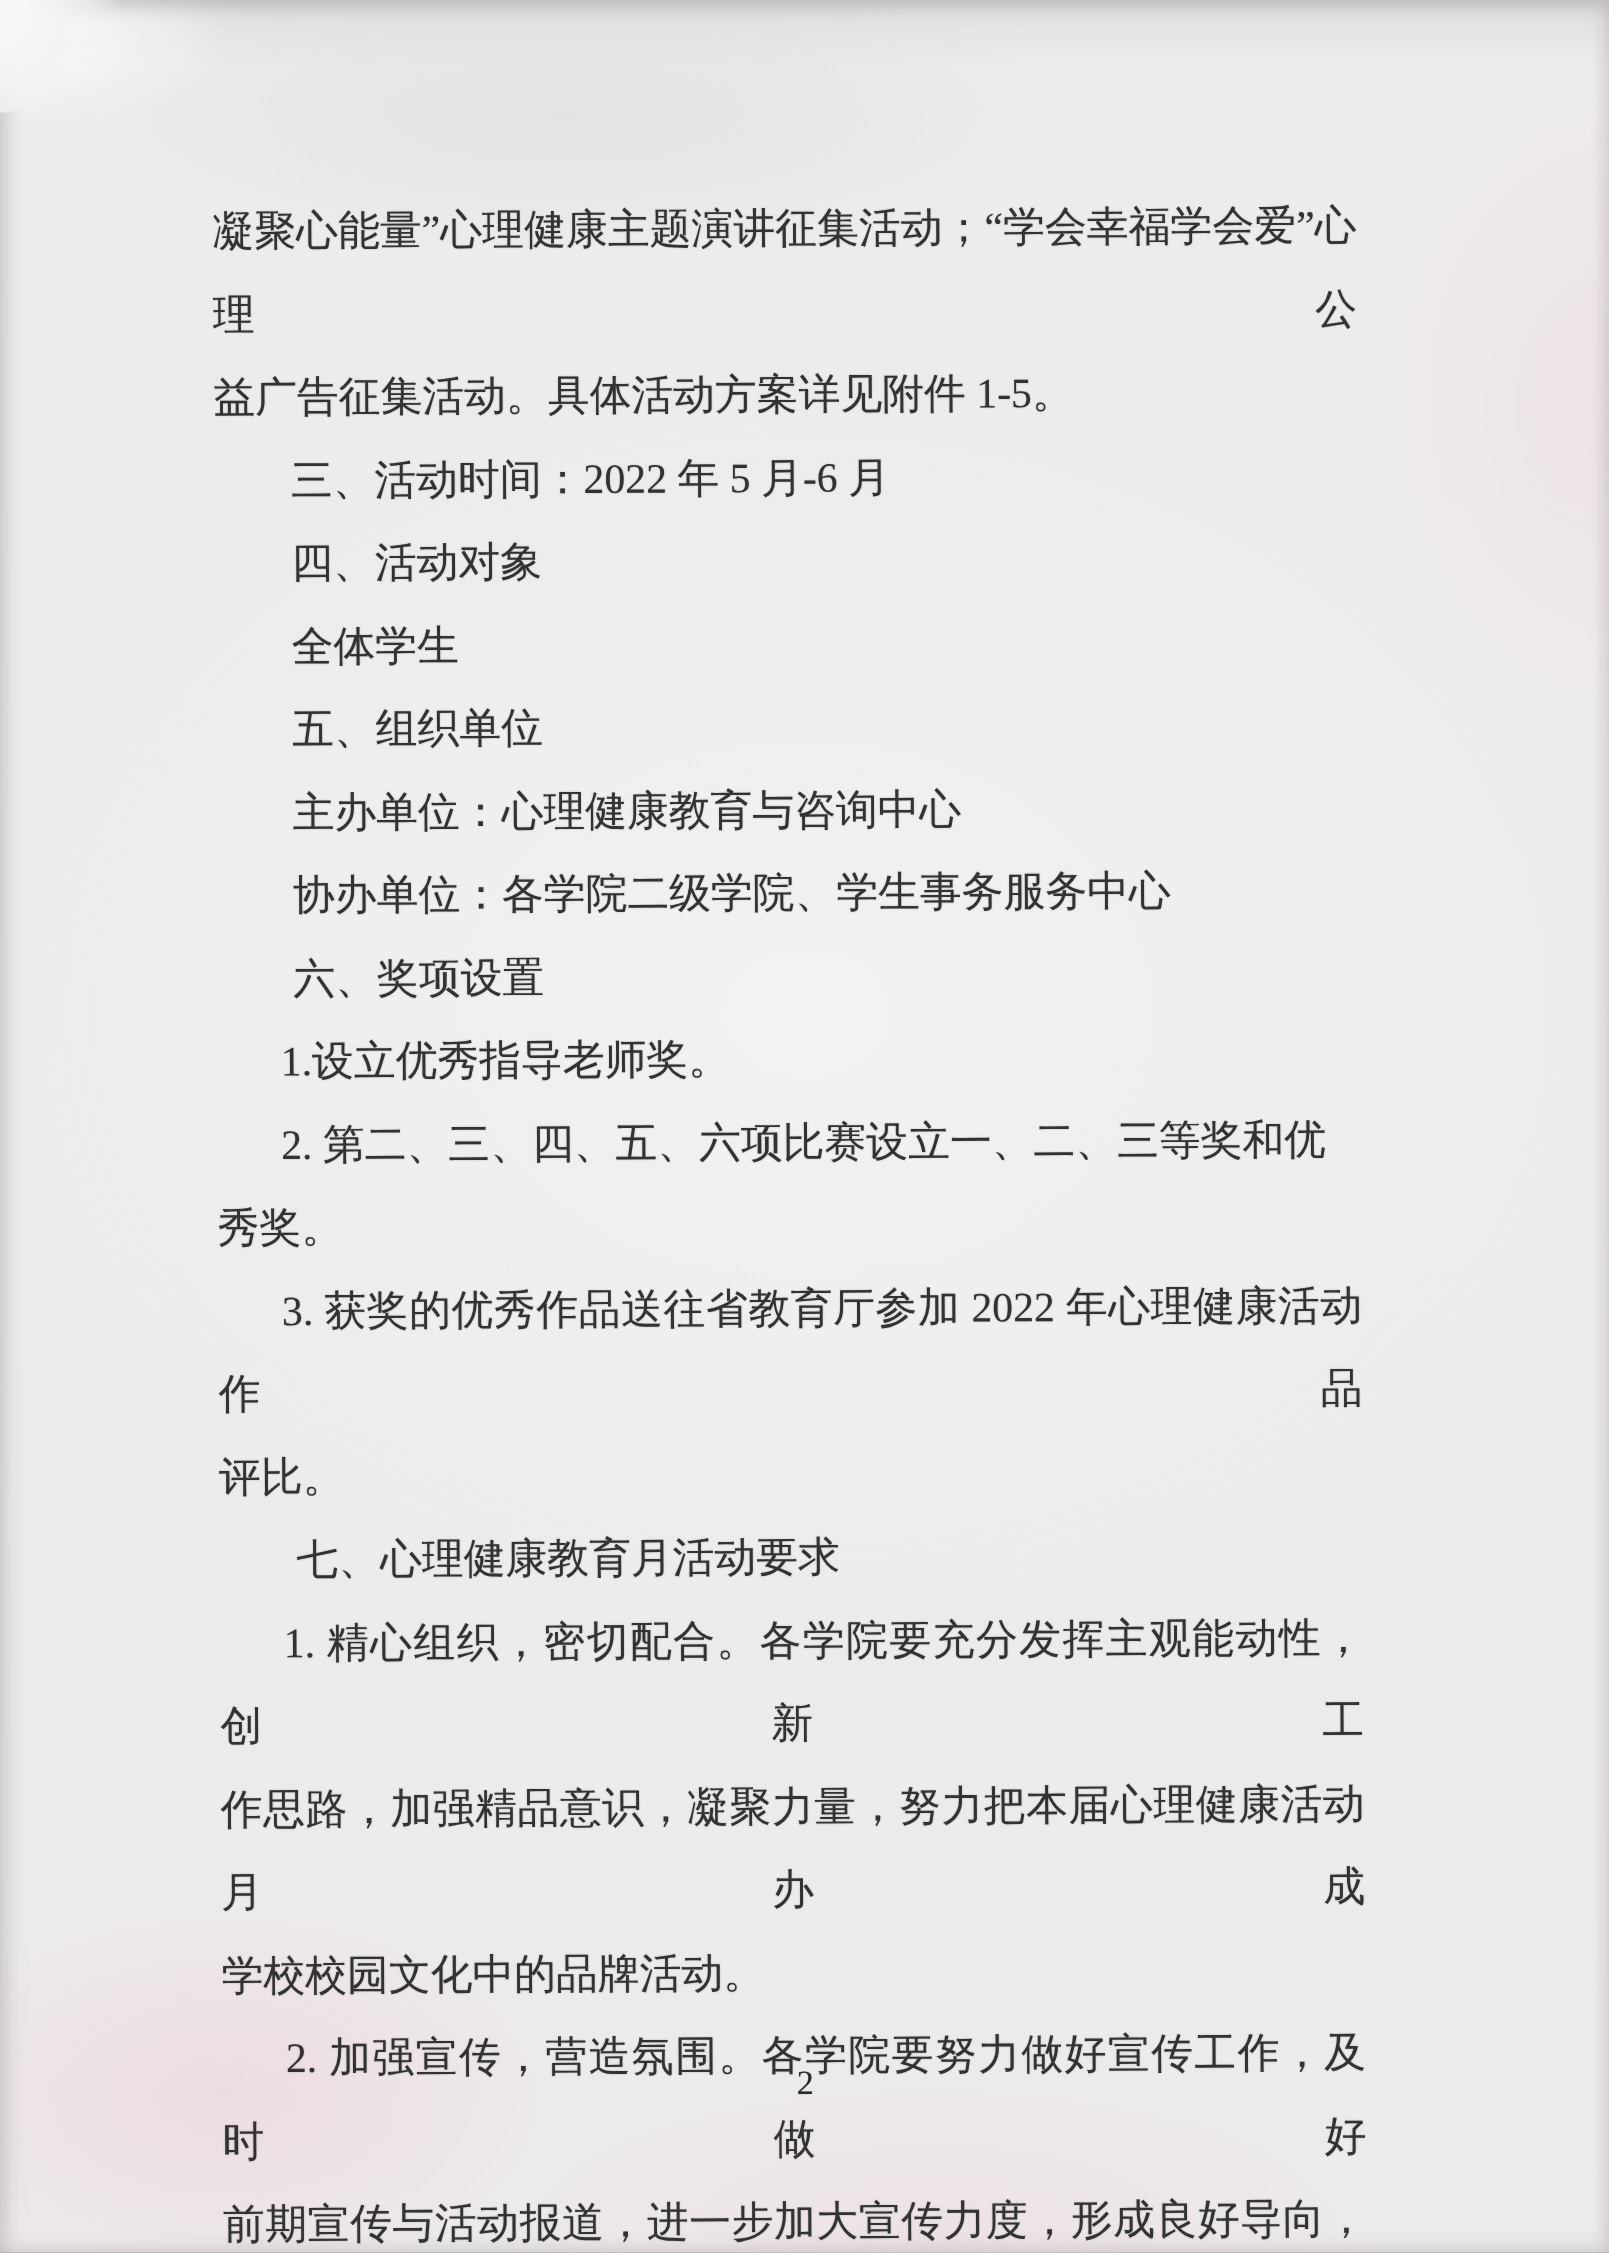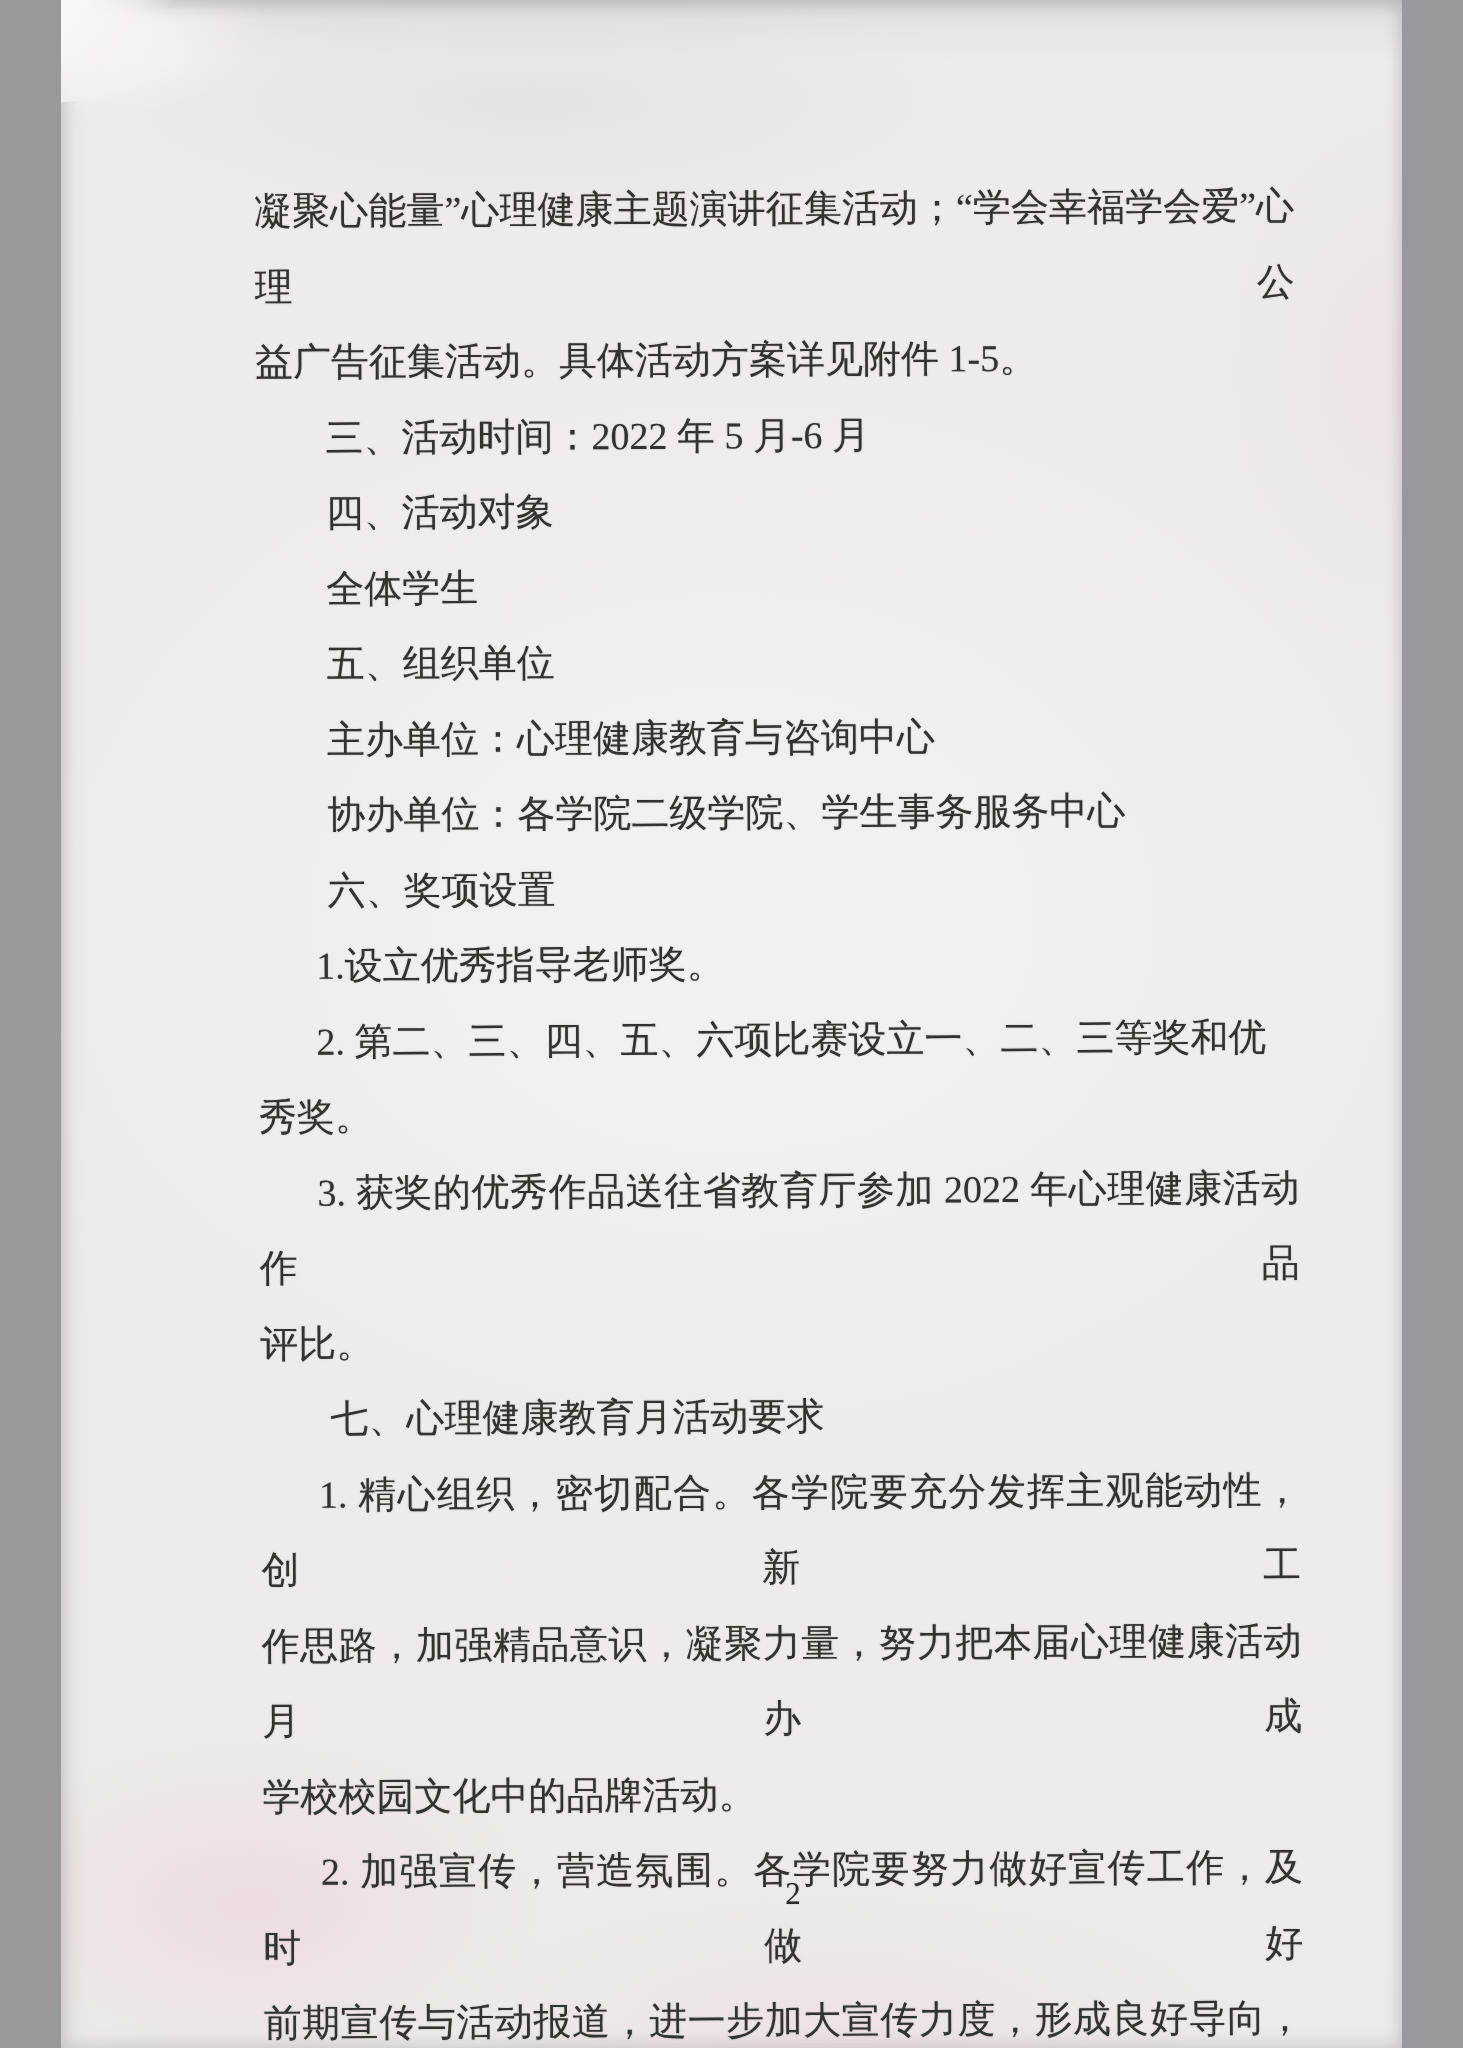--- a/index.html
+++ b/index.html
@@ -2,21 +2,21 @@
 <html lang="zh"><head>
 <meta charset="utf-8">
 <style>
   html, body {
     margin: 0;
     padding: 0;
     background: #9a989a;
   }
   .page {
     position: relative;
-    width: 1341px;
+    width: 1463px;
     height: 2048px;
     margin: 0 auto;
     overflow: hidden;
     background:
       radial-gradient(ellipse 260px 140px at 2% 1%, rgba(252,252,252,0.95), rgba(250,249,249,0) 70%),
       radial-gradient(ellipse 620px 170px at 35% 5%, rgba(213,210,212,0.35), rgba(213,210,212,0) 75%),
       radial-gradient(ellipse 300px 420px at 100% 18%, rgba(238,213,219,0.35), rgba(238,213,219,0) 72%),
       radial-gradient(ellipse 430px 250px at 14% 93%, rgba(238,203,210,0.45), rgba(238,203,210,0) 70%),
       radial-gradient(ellipse 560px 200px at 58% 99%, rgba(239,212,218,0.35), rgba(239,212,218,0) 72%),
       radial-gradient(ellipse 900px 700px at 50% 45%, rgba(247,246,246,0.6), rgba(247,246,246,0) 80%),

